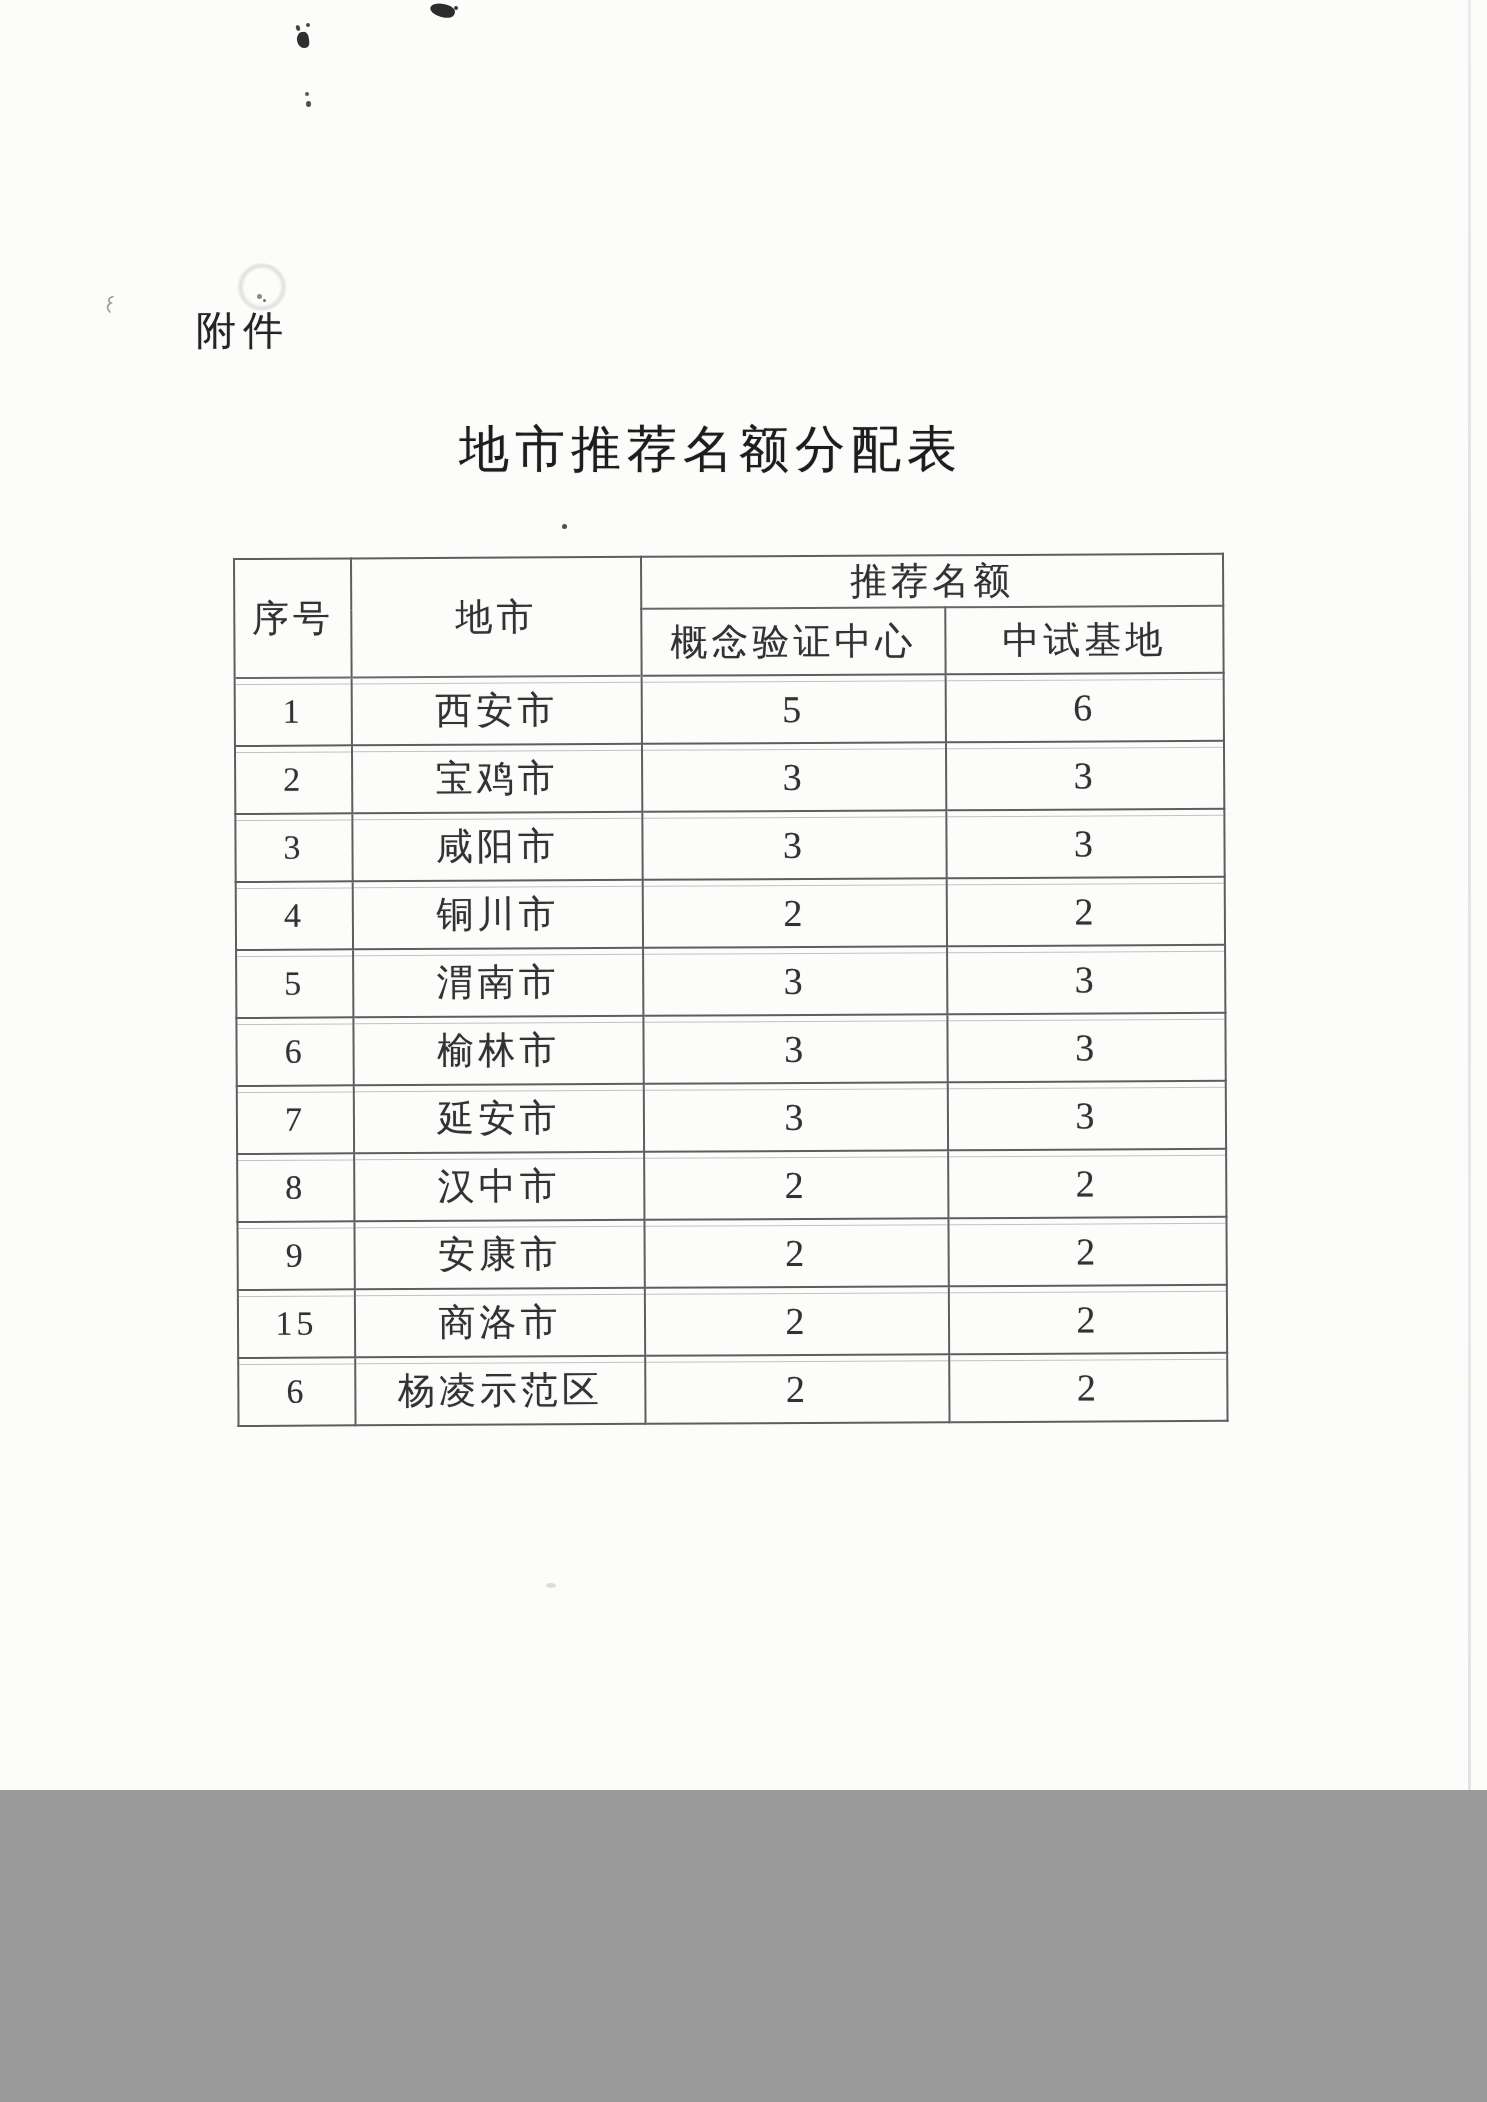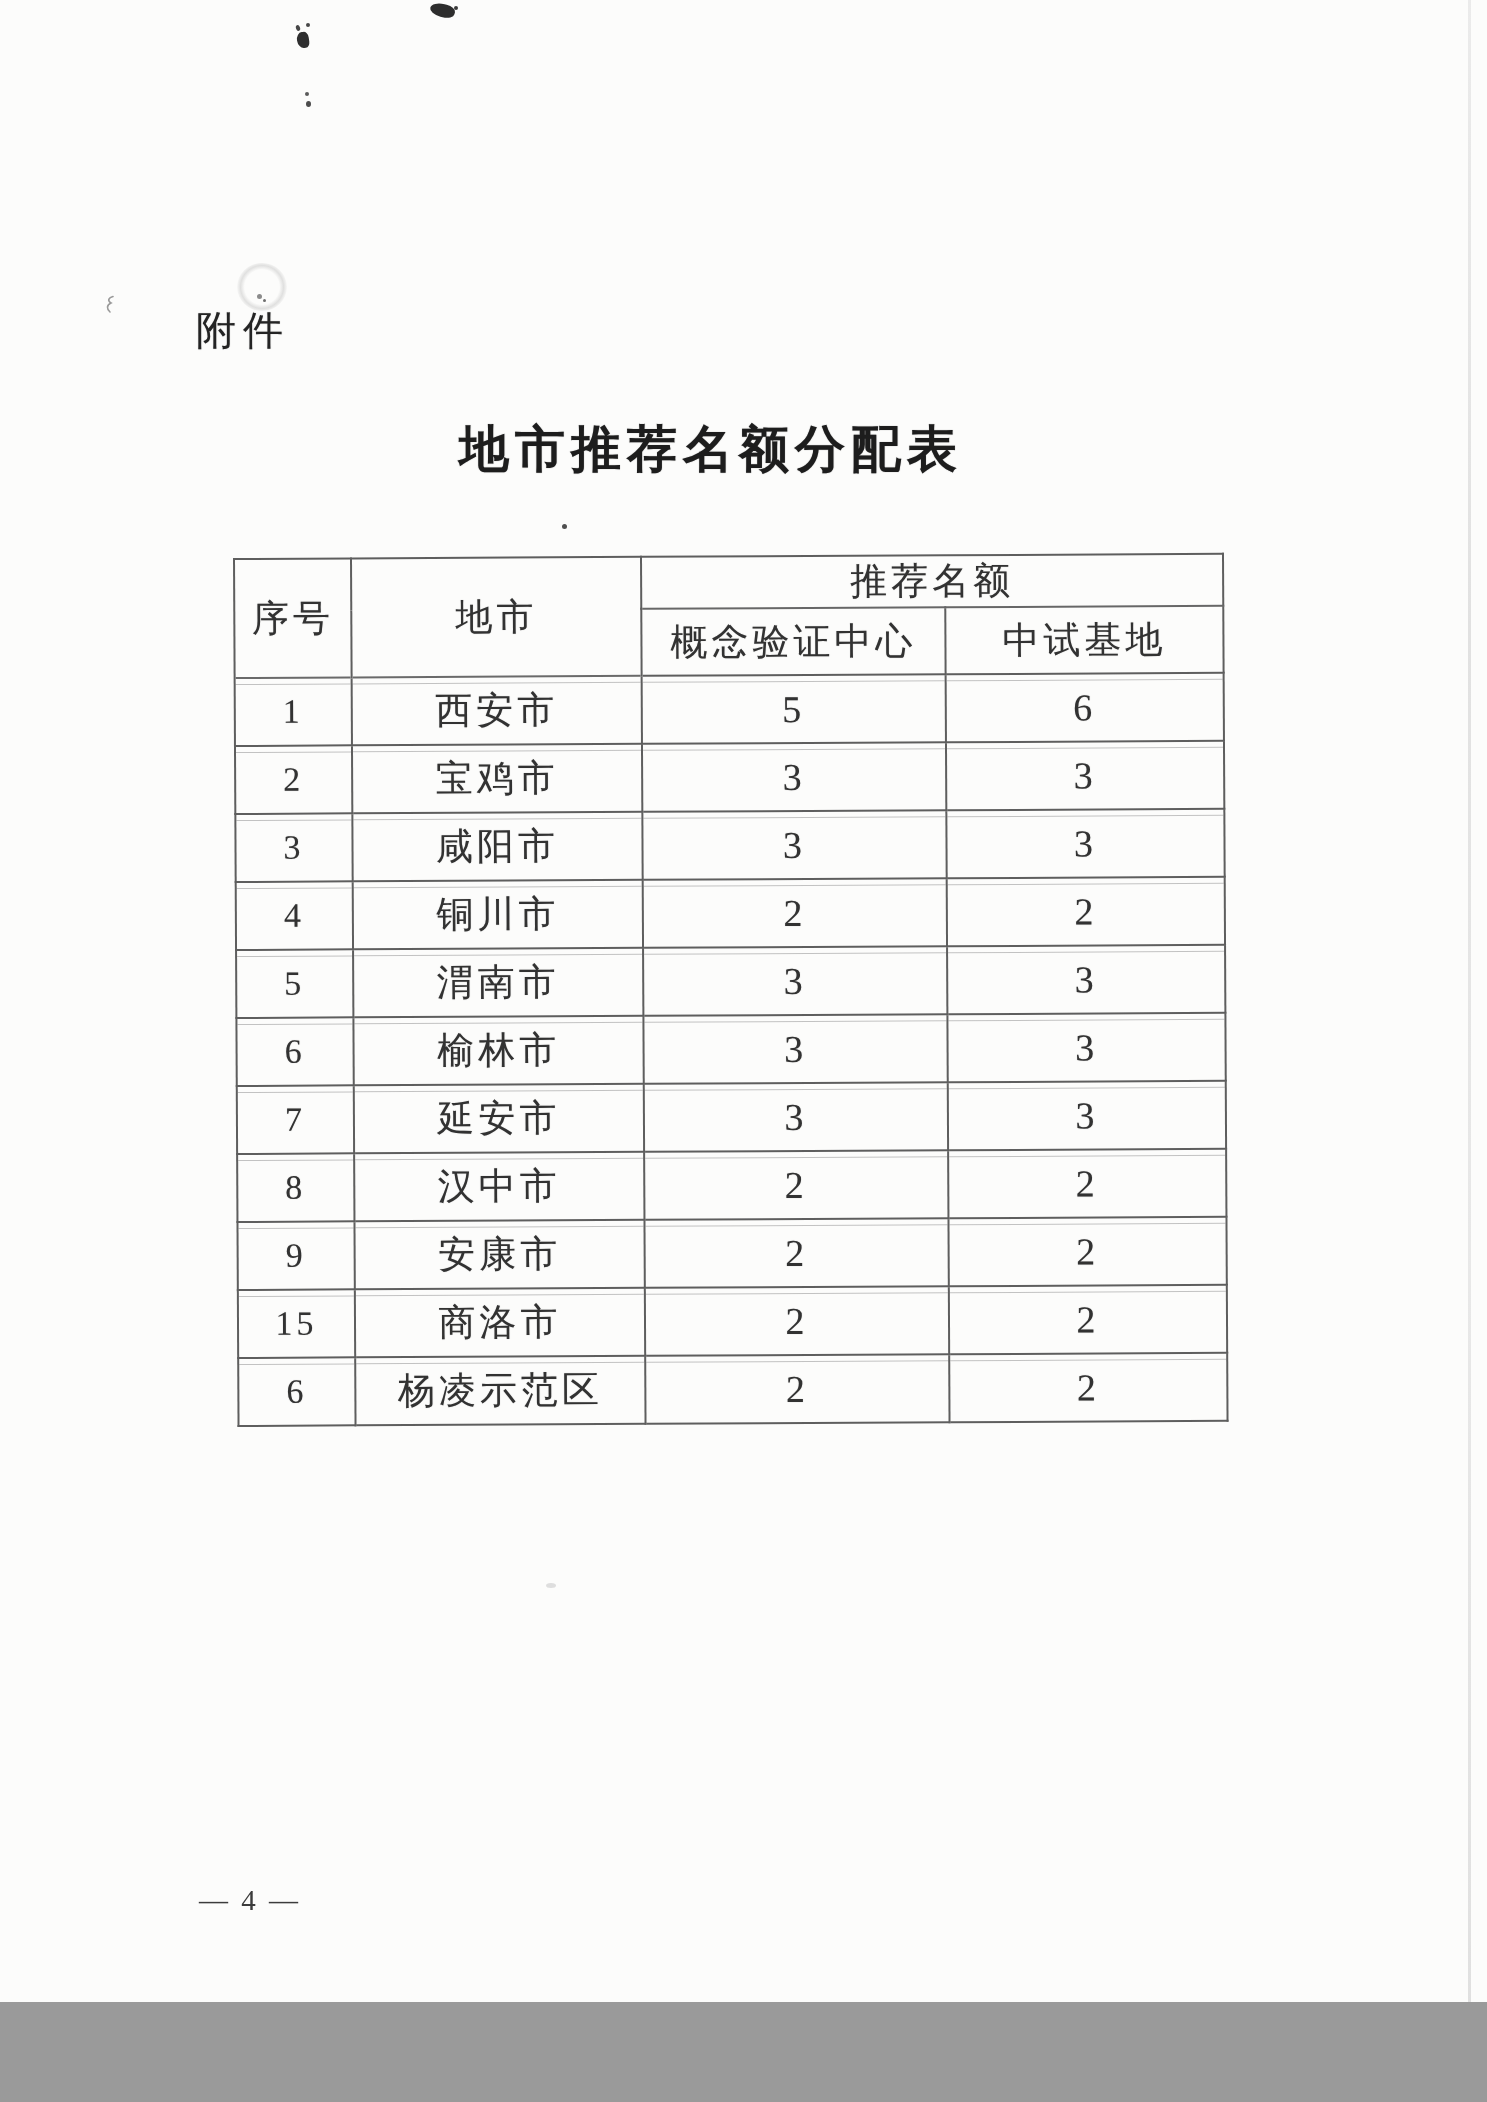--- a/index.html
+++ b/index.html
@@ -1,18 +1,18 @@
 <!DOCTYPE html>
 <html><head>
 <meta charset="utf-8">
 <style>
   html,body{margin:0;padding:0;background:#9a9a9a;}
   .page{
     position:relative;
-    width:1487px;height:2002px;
+    width:1487px;height:1790px;
     background:#fcfcfb;
     overflow:hidden;
     font-family:"Liberation Serif","DejaVu Serif",serif;
     color:#2f2f2f;
   }
   
   .scan-edge-line{
     position:absolute;left:1468px;top:0;width:3px;height:2102px;
     background:linear-gradient(#e9e9e9,#dedede 30%,#e6e6e6 60%,#dcdcdc);
     opacity:.9;
@@ -35,21 +35,21 @@
   .smudge-dot2{left:263px;top:299px;width:3px;height:3px;border-radius:50%;background:#6d6d6d;}
   .squiggle{position:absolute;left:104px;top:295px;}
   
   .attachment{
     position:absolute;left:196px;top:309px;
     font-size:40px;line-height:1.1;letter-spacing:7px;
     color:#242424;text-shadow:0 0 1px rgba(40,40,40,.45);
   }
   .doc-title{
     position:absolute;left:459px;top:419px;
-    font-size:50px;line-height:1.2;font-weight:bold;letter-spacing:6px;
+    font-size:50px;line-height:1.2;font-weight:normal;letter-spacing:6px;
     color:#1d1d1d;text-shadow:0 0 1px rgba(20,20,20,.5);
     white-space:nowrap;
   }
   .page-number{
     position:absolute;left:199px;top:1884px;
     font-size:29px;letter-spacing:3px;color:#3c3c3c;
   }
   
   .table-wrap{
     position:absolute;left:233px;top:558px;

